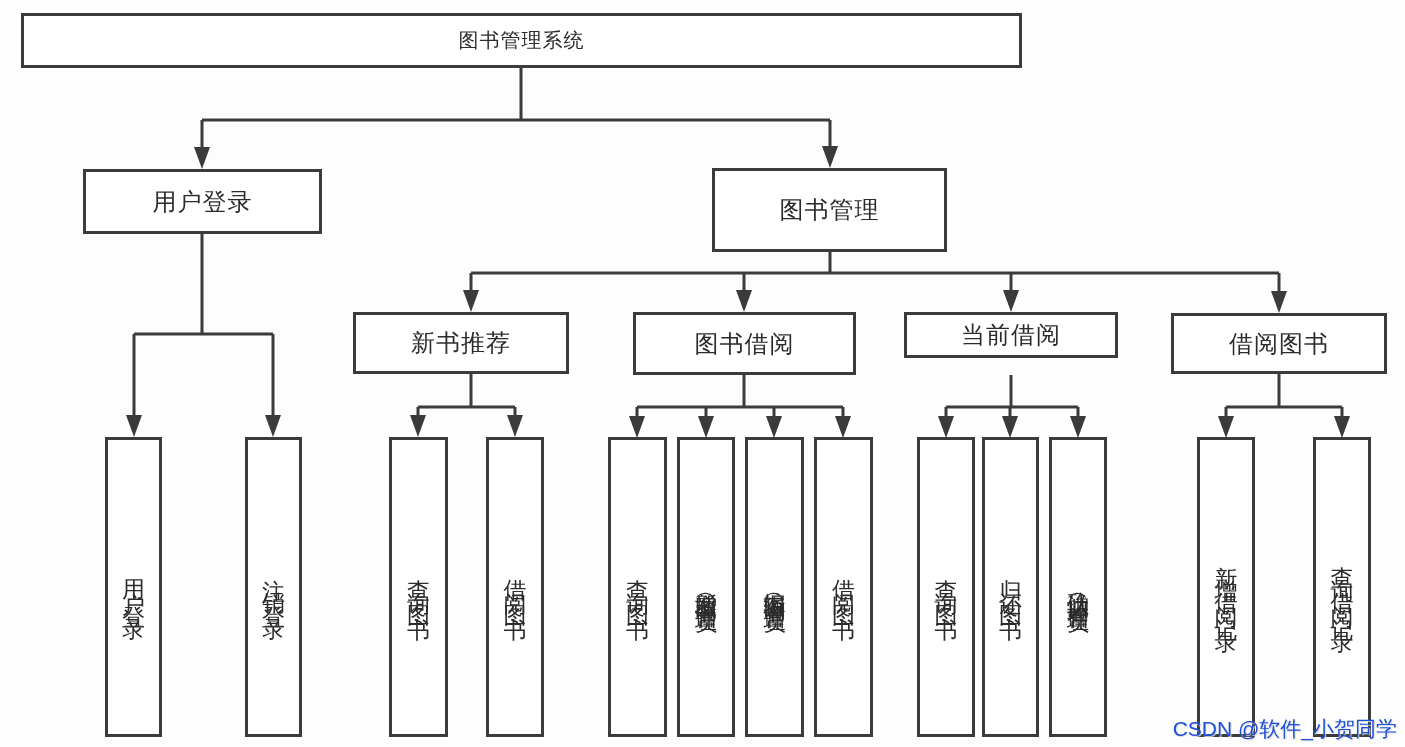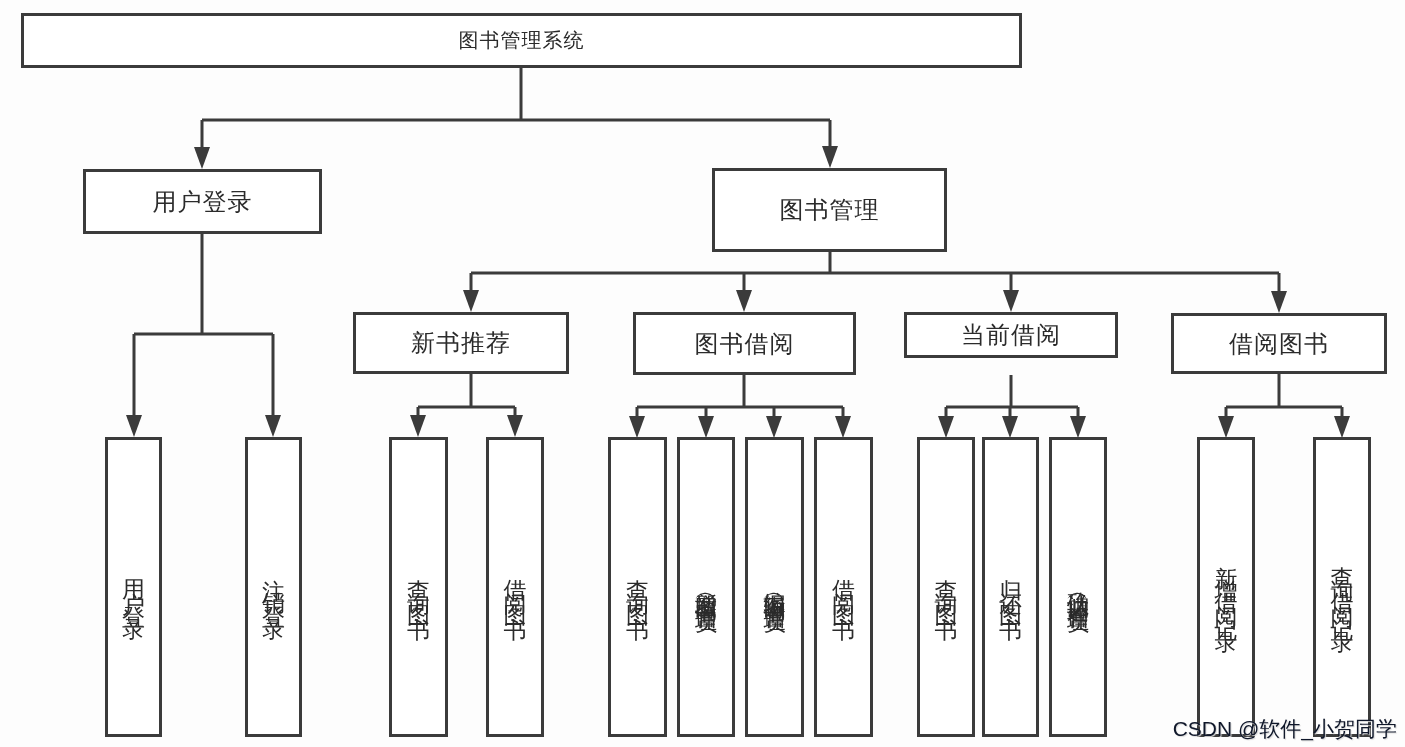--- a/index.html
+++ b/index.html
@@ -38,21 +38,21 @@
     letter-spacing:13px;
     color:#2b2b2b;
     line-height:1;
     white-space:nowrap;
   }
   .vtext.long{font-size:22px;letter-spacing:3px;}
   .watermark{
     position:absolute;
     right:8px;bottom:4px;
     font-size:21px;
-    color:#0f172a;
+    color:#1d4ed8;
     text-shadow:1px 1px 1px #d9d9d9;
     z-index:3;
     white-space:nowrap;
   }
 </style>
 </head>
 <body>
 
 <div id="canvas">
 

